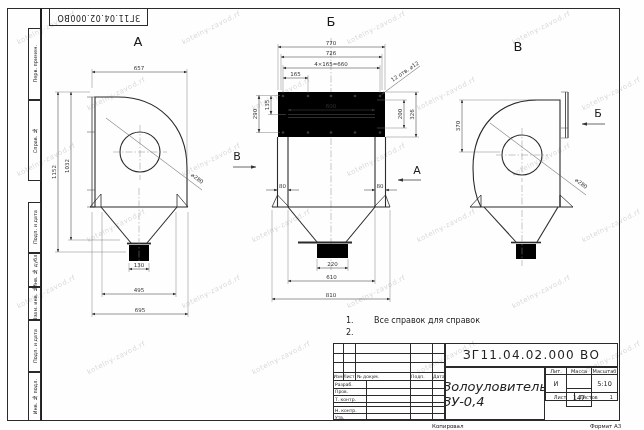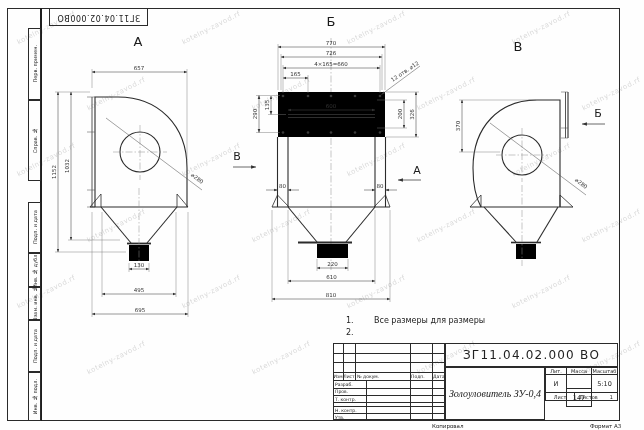--- a/index.html
+++ b/index.html
@@ -33,21 +33,21 @@
   text.alabel{font-size:11px;fill:#1a1a1a;text-anchor:middle;}
   .hole{fill:#3a3a3a;stroke:none;}
   
   .note{position:absolute;font-size:8px;color:#222;white-space:nowrap;z-index:3;}
   
   .cell{position:absolute;box-sizing:border-box;border:1px solid #2a2a2a;display:flex;align-items:center;justify-content:center;
         overflow:hidden;z-index:3;background:transparent;}
   .txt{position:absolute;z-index:4;color:#222;white-space:nowrap;}
   .f45{font-size:4.5px;} .f5{font-size:5px;} .f55{font-size:5.5px;} .f65{font-size:6.5px;}
   #docnum{font-size:12px;letter-spacing:1.2px;}
-  #partname{font-size:10px;font-style:italic;font-family:Liberation Serif, serif;}
+  #partname{font-size:13px;font-style:italic;}
   #logo{display:flex;align-items:center;gap:3px;}
   #logo .mark{width:11px;height:11px;background:repeating-linear-gradient(0deg,#111 0 2px,#fff 2px 3.2px);}
   #logo .kvzr{font-size:11px;font-weight:bold;letter-spacing:.5px;color:#111;}
   #logo .sub{display:flex;flex-direction:column;line-height:1.1;}
   #logo .sub span{font-size:3.8px;color:#333;}
   .z3{z-index:3;}
 </style>
 </head>
 <body>
 
@@ -292,21 +292,21 @@
       <line class="obj2" x1="560" y1="195" x2="573" y2="207"></line>
       <line class="obj" x1="484" y1="207" x2="516" y2="242"></line>
       <line class="obj" x1="558" y1="207" x2="537" y2="242"></line>
       <line class="obj" x1="511" y1="242.5" x2="541" y2="242.5" style="stroke-width:1.6"></line>
       <rect class="objr" x="516" y="244" width="20" height="15"></rect>
       <line class="cl" x1="522" y1="185" x2="522" y2="266"></line>
     </g>
   </svg>
 
   <span class="note" style="left:346px;top:316px;">1.</span>
-  <span class="note" style="left:374px;top:316px;">Все размеры для размеры</span>
+  <span class="note" style="left:374px;top:316px;">Все справок для справок</span>
   <span class="note" style="left:346px;top:328px;">2.</span>
 
   <div class="box z3" style="left:333px;top:343px;width:112px;height:77px;border-width:1.2px;"></div>
 
   <div class="vline z3" style="left:343px;top:343px;height:37px;"></div>
   <div class="vline z3" style="left:355px;top:343px;height:37px;"></div>
   <div class="vline z3" style="left:410px;top:343px;height:77px;"></div>
   <div class="vline z3" style="left:432px;top:343px;height:77px;"></div>
   <div class="vline z3" style="left:366px;top:380px;height:40px;"></div>
   <div class="hline z3" style="left:333px;top:352.7px;width:112px;"></div>

